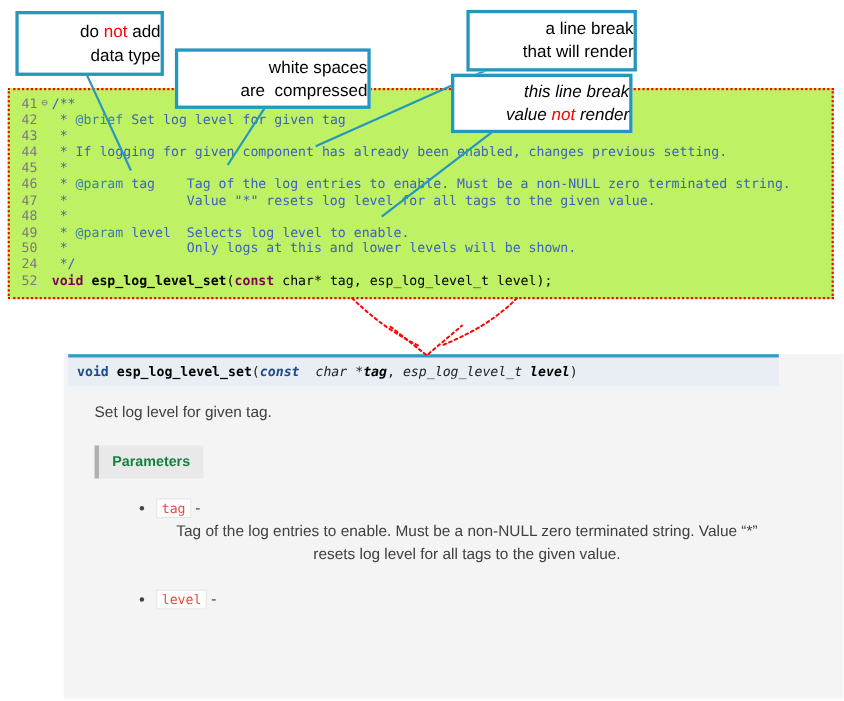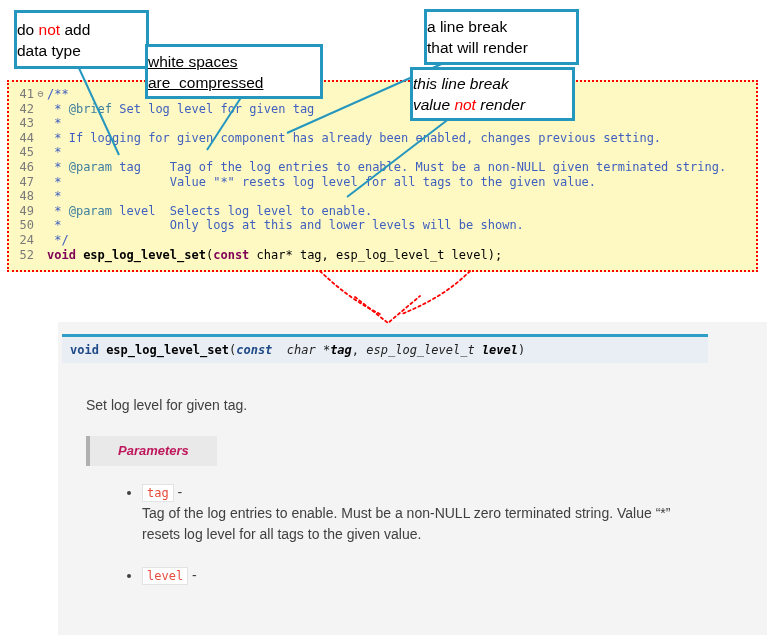--- a/index.html
+++ b/index.html
@@ -4,60 +4,60 @@
 <style>
   html,body{margin:0;padding:0;background:#fff;}
   .canvas{position:relative;width:767px;height:637px;background:#fff;overflow:hidden;
           font-family:"Liberation Sans",sans-serif;}
 
   
   svg.overlay{position:absolute;left:0;top:0;z-index:3;pointer-events:none;}
 
   
   .callout{position:absolute;z-index:4;background:#fff;border:3px solid #2596be;
-           display:flex;flex-direction:column;justify-content:center;align-items:flex-start;
+           display:flex;flex-direction:column;justify-content:center;align-items:flex-end;
            text-align:center;font-size:15.5px;line-height:21px;color:#000;}
   .callout .cline{white-space:pre;}
   .tok.red{color:#ff0000;}
 
   
   .code-box{position:absolute;left:7px;top:80px;width:747px;height:188px;
-            border:2px dotted #ff0000;background:#fef9c3;z-index:1;}
+            border:2px dotted #ff0000;background:#bef264;z-index:1;}
   .code-content{position:absolute;left:6px;top:5px;
                 font-family:"DejaVu Sans Mono",monospace;font-size:12px;line-height:14.6px;}
   .code-row{display:flex;}
   .lnum{width:19px;text-align:right;color:#7a7a7a;flex:0 0 auto;}
   .fold{width:13px;color:#7a7a7a;font-size:10px;text-align:center;flex:0 0 auto;}
   .ltext{white-space:pre;color:#000;}
   .tok.cm{color:#3f5fbf;}
   .tok.tag{color:#3f7f9f;font-weight:normal;}
   .tok.kw{color:#7f0055;font-weight:bold;}
   .tok.fn{color:#000;font-weight:bold;}
 
   
   .docs{position:absolute;left:58px;top:322px;width:709px;height:313px;
         background:#f4f4f4;z-index:1;}
-  .sig{margin:12px 0 0 4px;width:630px;background:#e8eef4;border-top:3px solid #2f9ec6;
+  .sig{margin:0 0 0 4px;width:630px;background:#e8eef4;border-top:3px solid #2f9ec6;
        padding:6px 8px;font-family:"DejaVu Sans Mono",monospace;font-size:12px;
        white-space:pre;color:#222;}
   .tok.skw{color:#204a87;font-weight:bold;}
   .tok.si{font-style:italic;}
   .tok.sname{font-weight:bold;color:#000;}
   .tok.sparam{font-weight:bold;font-style:italic;color:#000;}
-  .docs-body{margin:32px 0 0 28px;font-size:14px;line-height:1.5;color:#404040;width:640px;}
+  .docs-body{margin:13px 0 0 28px;font-size:14px;line-height:1.5;color:#404040;width:640px;}
   .docs-body p{margin:0 0 16px 0;}
   .params-label{display:inline-block;margin:4px 0 0 0;background:#e9e9e9;
-                border-left:4px solid #b0b0b0;padding:5px 28px;font-weight:bold;
-                font-size:13px;color:#be185d;font-style:italic;}
+                border-left:4px solid #b0b0b0;padding:5px 12px;font-weight:bold;
+                font-size:13px;color:#15803d;}
   ul.params{margin:16px 0 0 0;padding-left:56px;list-style:disc;color:#404040;}
   ul.params li{margin-bottom:20px;}
   .param-name{font-family:"DejaVu Sans Mono",monospace;font-size:12px;color:#e74c3c;
               background:#fff;border:1px solid #e1e4e5;padding:1px 4px;}
   .param-sep{white-space:pre;}
-  .param-desc{margin:7px 0 0 0;max-width:565px;}
+  .param-desc{margin:7px 0 0 0;max-width:565px;text-align:center;}
 </style>
 </head>
 <body>
 
 <div class="canvas">
 
   <div class="code-box">
     <div class="code-content">
         <div class="code-row">
           <span class="lnum">41</span>
@@ -80,21 +80,21 @@
           <span class="ltext"><span class="tok cm"> * If logging for given component has already been enabled, changes previous setting.</span></span>
         </div>
         <div class="code-row">
           <span class="lnum">45</span>
           <span class="fold"></span>
           <span class="ltext"><span class="tok cm"> *</span></span>
         </div>
         <div class="code-row">
           <span class="lnum">46</span>
           <span class="fold"></span>
-          <span class="ltext"><span class="tok cm"> * </span><span class="tok tag">@param</span><span class="tok cm"> tag    Tag of the log entries to enable. Must be a non-NULL given terminated string.</span></span>
+          <span class="ltext"><span class="tok cm"> * </span><span class="tok tag">@param</span><span class="tok cm"> tag    Tag of the log entries to enable. Must be a non-NULL zero terminated string.</span></span>
         </div>
         <div class="code-row">
           <span class="lnum">47</span>
           <span class="fold"></span>
           <span class="ltext"><span class="tok cm"> *               Value "*" resets log level for all tags to the given value.</span></span>
         </div>
         <div class="code-row">
           <span class="lnum">48</span>
           <span class="fold"></span>
           <span class="ltext"><span class="tok cm"> *</span></span>
@@ -150,21 +150,21 @@
       <path d="M320 271 C344 294 362 305 380 314"></path>
       <path d="M470 271 C447 294 423 305 402 314"></path>
       <path d="M355 297 L388 323 L420 296"></path>
     </g>
   </svg>
 
   <div class="callout" style="left:14px;top:10px;width:129px;height:53px;">
     <div class="cline"><span class="tok ">do </span><span class="tok red">not</span><span class="tok "> add</span></div>
     <div class="cline"><span class="tok ">data type</span></div>
   </div>
-  <div class="callout" style="left:145px;top:44px;width:172px;height:49px;text-decoration:underline;">
+  <div class="callout" style="left:159px;top:44px;width:172px;height:49px;">
     <div class="cline"><span class="tok ">white spaces</span></div>
     <div class="cline"><span class="tok ">are  compressed</span></div>
   </div>
   <div class="callout" style="left:424px;top:9px;width:149px;height:50px;">
     <div class="cline"><span class="tok ">a line break</span></div>
     <div class="cline"><span class="tok ">that will render</span></div>
   </div>
   <div class="callout" style="left:410px;top:67px;width:159px;height:48px;font-style:italic;">
     <div class="cline"><span class="tok ">this line break</span></div>
     <div class="cline"><span class="tok ">value </span><span class="tok red">not</span><span class="tok "> render</span></div>

